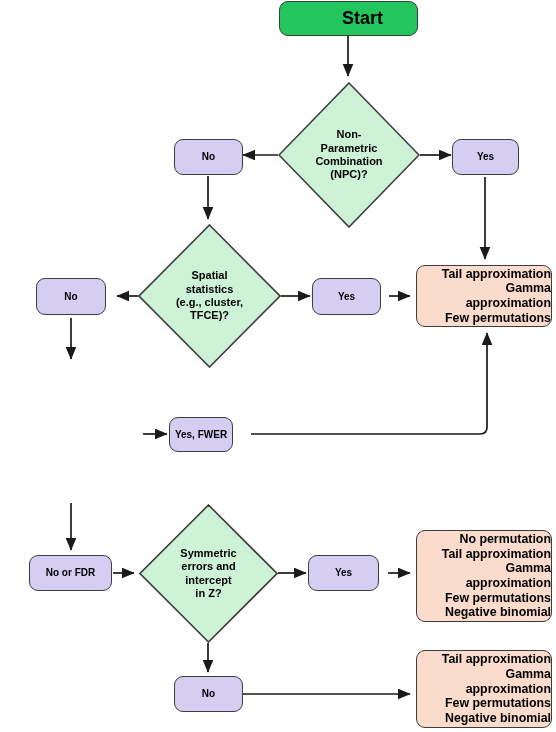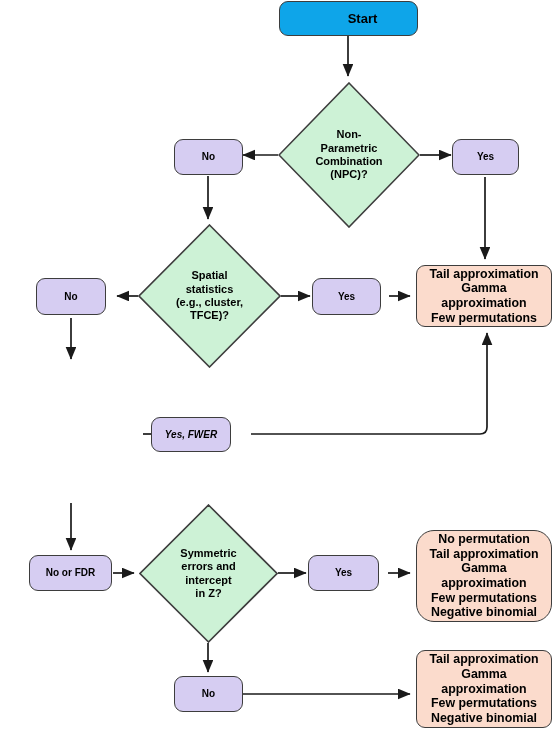--- a/index.html
+++ b/index.html
@@ -34,27 +34,28 @@
     text-align: center;
     font-weight: bold;
     color: #000000;
     line-height: 1.18;
   }
   .rounded {
     border: 1.4px solid #3d3d3d;
     border-radius: 9px;
   }
   .terminal {
-    background: #0ea5e9;
-    font-size: 13px;
+    background: #22c55e;
+    font-size: 18px;
     padding-left: 28px;
   }
   .result {
     background: #fbdbcc;
     font-size: 12.4px;
+    text-align: right;
   }
   .option {
     background: #d6cdf2;
     font-size: 10px;
   }
   .decision {
     background: transparent;
     border: none;
   }
   .decision .dshape {
@@ -165,21 +166,21 @@
     <span class="ml">Yes</span>
   </div>
 
   <div class="node rounded result" style="left:416px; top:265px; width:136px; height:62px;">
     <span class="ml">Tail approximation
 Gamma approximation
 Few permutations</span>
   </div>
 
 
-  <div class="node rounded option" style="left:151px; top:417px; width:80px; height:35px;font-style:italic;">
+  <div class="node rounded option" style="left:169px; top:417px; width:64px; height:35px;">
     <span class="ml">Yes, FWER</span>
   </div>
 
   <div class="node decision" style="left:139px; top:504px; width:139px; height:139px;">
     <svg class="dshape" viewBox="0 0 139 139" preserveAspectRatio="none">
       <polygon points="69.5,1 138,69.5 69.5,138 1,69.5" fill="#cdf2d6" stroke="#3d3d3d" stroke-width="1.6"></polygon>
     </svg>
     <span class="dlabel ml">Symmetric
 errors and
 intercept
@@ -191,21 +192,21 @@
   </div>
 
   <div class="node rounded option" style="left:308px; top:555px; width:71px; height:36px;">
     <span class="ml">Yes</span>
   </div>
 
   <div class="node rounded option" style="left:174px; top:676px; width:69px; height:36px;">
     <span class="ml">No</span>
   </div>
 
-  <div class="node rounded result" style="left:416px; top:530px; width:136px; height:92px;border-radius:18px;">
+  <div class="node rounded result" style="left:416px; top:530px; width:136px; height:92px;">
     <span class="ml">No permutation
 Tail approximation
 Gamma approximation
 Few permutations
 Negative binomial</span>
   </div>
 
   <div class="node rounded result" style="left:416px; top:650px; width:136px; height:78px;">
     <span class="ml">Tail approximation
 Gamma approximation

